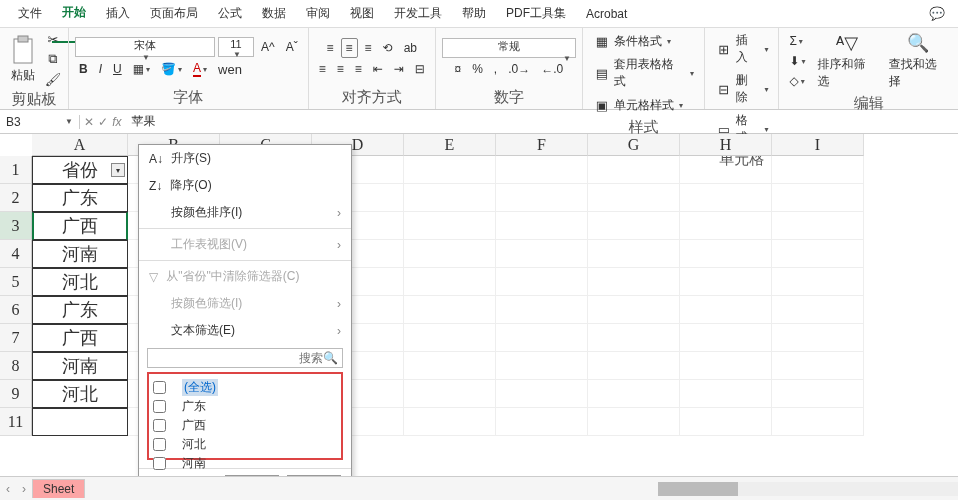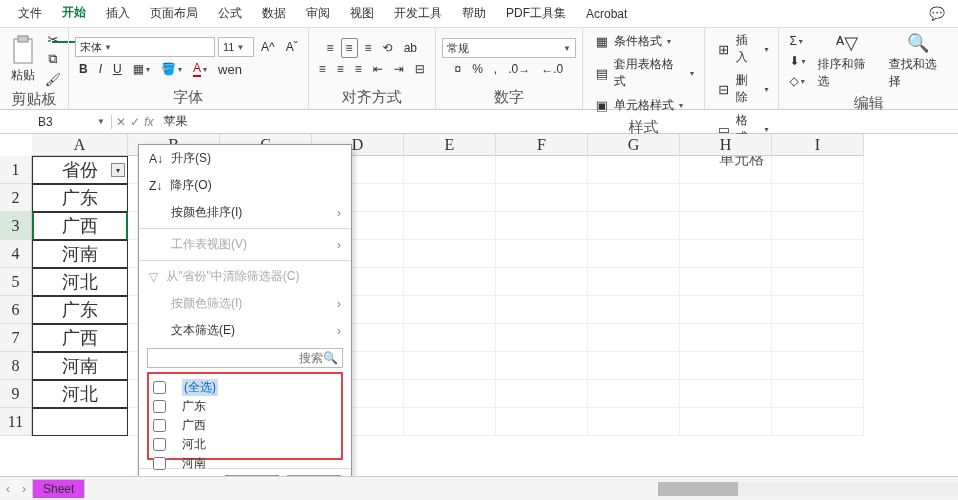--- a/index.html
+++ b/index.html
@@ -8,26 +8,26 @@
 .ribbon-tabs .tab { padding:20px 10px; cursor:pointer; }
 .ribbon-tabs .tab.active { border-bottom:2px solid #107c41; color:#107c41; font-weight:bold; }
 .ribbon-tabs .right { margin-left:auto; display:flex; align-items:center; gap:6px; }
 .ribbon { display:flex; height:82px; border-bottom:1px solid #ccc; background:#fafafa; }
 .group { display:flex; flex-direction:column; border-right:1px solid #ddd; padding:2px 6px 0; }
 .group-body { flex:1; display:flex; align-items:center; gap:4px; }
 .group-label { text-align:center; font-size:15px; color:#555; padding:2px 0; }
 .btn { display:inline-flex; align-items:center; justify-content:center; padding:2px 4px; cursor:pointer; border-radius:2px; }
 .vstack { display:flex; flex-direction:column; gap:2px; align-items:center; justify-content:center; }
 .hstack { display:flex; flex-direction:row; gap:3px; align-items:center; }
-.combo { border:1px solid #bbb; background:#fff; height:20px; display:flex; align-items:center; padding:0 4px; font-size:11px; }
+.combo { border:1px solid #bbb; background:#fff; height:20px; display:flex; align-items:center; padding:0 4px; font-size:11px;flex-direction:column; }
 .dd { font-size:8px; color:#555; padding-left:2px; }
 .iconbox { width:18px; height:18px; display:inline-flex; align-items:center; justify-content:center; font-size:13px; }
 .big-btn { display:flex; flex-direction:column; align-items:center; gap:2px; padding:2px 4px; cursor:pointer; }
 .formula-bar { display:flex; align-items:center; height:24px; border-bottom:1px solid #ccc; }
-.name-box { width:80px; border-right:1px solid #ccc; padding:0 6px; display:flex; align-items:center;margin-left:32px; }
+.name-box { width:80px; border-right:1px solid #ccc; padding:0 6px; display:flex; align-items:center; }
 .name-box .dd { margin-left:auto; }
 .fb-btns { display:flex; padding:0 4px; gap:4px; color:#888; }
 .fb-input { flex:1; padding:0 6px; }
 .grid { position:relative; }
 .col-headers { display:flex; margin-left:32px; height:22px; }
 .col-headers .ch { flex:0 0 92px; border-right:1px solid #ddd; border-bottom:1px solid #ccc; display:flex; align-items:center; justify-content:center; background:#f5f5f5; font-family:"Times New Roman",serif; font-size:16px; }
 .col-headers .ch.a { flex:0 0 96px; }
 .row { display:flex; height:28px; }
 .rh { width:32px; border-right:1px solid #ccc; border-bottom:1px solid #ddd; display:flex; align-items:center; justify-content:center; background:#f5f5f5; font-family:"Times New Roman",serif; font-size:16px; }
 .cell { flex:0 0 92px; border-right:1px solid #eee; border-bottom:1px solid #eee; display:flex; align-items:center; justify-content:center; font-size:18px; font-family:"SimSun",serif; }
@@ -43,21 +43,21 @@
 .fm-sep { border-top:1px solid #ddd; margin:2px 0; }
 .fm-search { margin:4px 8px; border:1px solid #bbb; display:flex; align-items:center; padding:2px 4px; }
 .fm-search input { border:none; outline:none; flex:1; font-size:12px;text-align:right; }
 .fm-list { margin:0 8px 8px; border:2px solid #d44; padding:4px; height:88px; }
 .fm-list label { display:flex; align-items:center; gap:16px; font-size:12px; padding:1px 0; }
 .fm-list .selall { color:#06c; background:#cde; padding:0 2px; }
 .fm-btns { display:flex; justify-content:flex-end; gap:8px; padding:6px 10px; border-top:1px solid #ddd; }
 .fm-btns button { padding:3px 14px; border:1px solid #999; background:#f5f5f5; font-size:12px; cursor:pointer; }
 .sheet-tabs { position:absolute; bottom:0; left:0; right:0; height:24px; border-top:1px solid #ccc; display:flex; align-items:center; background:#f5f5f5; }
 .sheet-tabs .nav { padding:0 6px; color:#888; cursor:pointer; }
-.sheet-tabs .st { padding:2px 10px; background:#d946ef; border:1px solid #ccc; border-bottom:none; }
+.sheet-tabs .st { padding:2px 10px; background:#fca5a5; border:1px solid #ccc; border-bottom:none; }
 .sheet-tabs .scroll { margin-left:auto; width:300px; height:14px; background:#eee; position:relative; }
 .sheet-tabs .scroll .thumb { position:absolute; left:0; width:80px; height:100%; background:#bbb; }
 svg { display:block; }
 </style>
 </head>
 <body>
 
 <div class="ribbon-tabs">
   <div class="tab">文件</div>
   <div class="tab active">开始</div>

